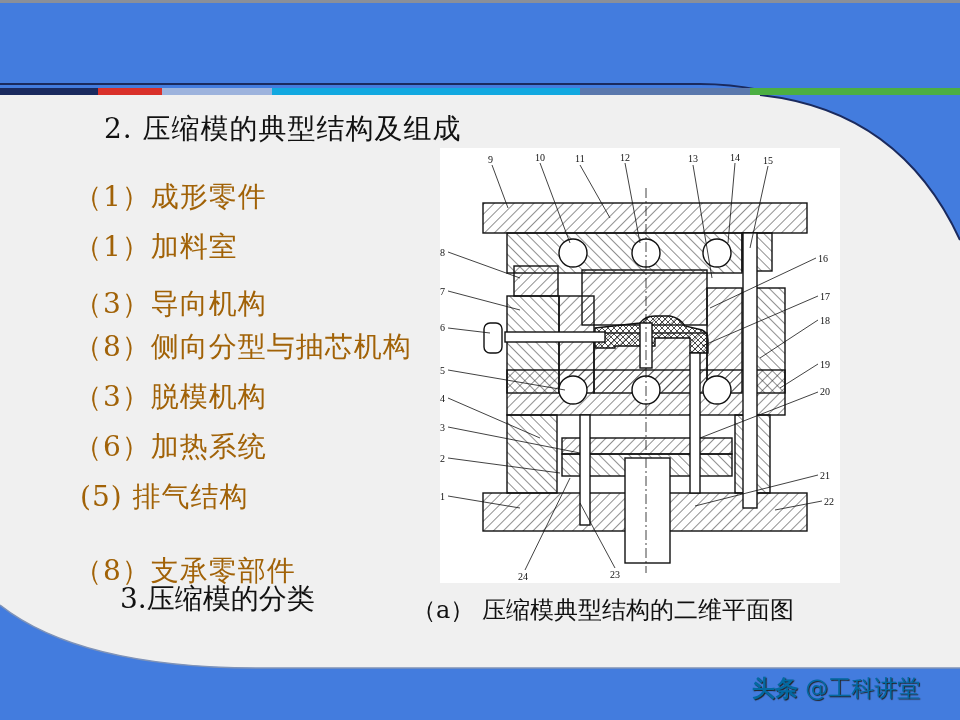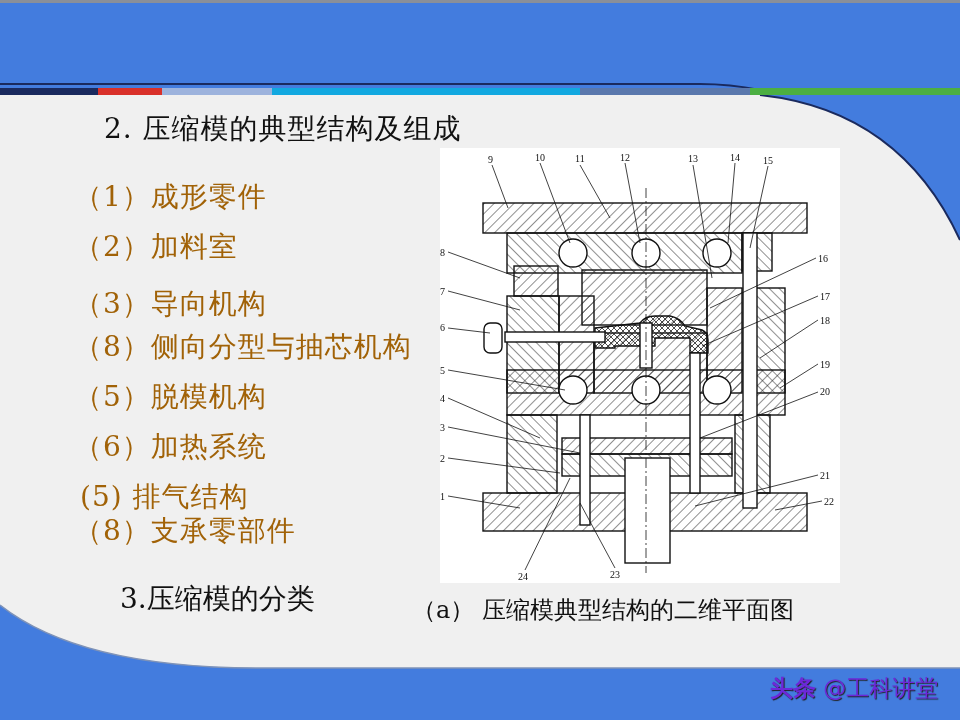--- a/index.html
+++ b/index.html
@@ -5,21 +5,21 @@
   html, body { margin:0; padding:0; }
   body { width:960px; height:720px; position:relative; overflow:hidden; background:#f0f0f0; font-family:"DejaVu Serif", serif; }
   .bg-top { position:absolute; left:0; top:0; width:960px; height:90px; background:#437cde; border-top:3px solid #8a8f99; box-sizing:border-box; }
   .bg-svg { position:absolute; left:0; top:0; }
   .stripe { position:absolute; top:88px; height:7px; }
   .heading { position:absolute; left:64px; top:110px; font-size:28px; color:#111; letter-spacing:1px;margin-left:40px; }
   .list-item { position:absolute; left:74px; font-size:28px; color:#a16207; letter-spacing:1px; white-space:nowrap; }
   .subheading { position:absolute; left:74px; top:580px; font-size:28px; color:#111; white-space:nowrap;margin-left:46px; }
   .figure { position:absolute; left:440px; top:148px; width:400px; height:435px; background:#fff; }
   .fig-caption { position:absolute; left:412px; top:594px; font-size:24px; color:#111; white-space:nowrap; }
-  .watermark { position:absolute; left:770px; top:673px; font-family:"DejaVu Sans", sans-serif; font-size:23px; color:#6d28d9; text-shadow:1px 1px 1px #222; white-space:nowrap;text-align:right; }
+  .watermark { position:absolute; left:752px; top:673px; font-family:"DejaVu Sans", sans-serif; font-size:23px; color:#0369a1; text-shadow:1px 1px 1px #222; white-space:nowrap;text-align:right; }
   .watermark b { font-weight:bold; }
 </style>
 </head>
 <body>
 
 <div class="bg-top"></div>
 <svg class="bg-svg" width="960" height="720">
 
   <path d="M 760 95 Q 900 110 960 240 L 960 95 Z" fill="#437cde"></path>
   <path d="M 760 95 Q 900 110 960 240" fill="none" stroke="#1a2a5e" stroke-width="2"></path>
@@ -33,27 +33,27 @@
 <div class="stripe" style="left:0;width:98px;background:#1a2a5e"></div>
 <div class="stripe" style="left:98px;width:64px;background:#d9302a"></div>
 <div class="stripe" style="left:162px;width:110px;background:#9db3dd"></div>
 <div class="stripe" style="left:272px;width:308px;background:#12a8e0"></div>
 <div class="stripe" style="left:580px;width:170px;background:#5a78ad"></div>
 <div class="stripe" style="left:750px;width:210px;background:#4caf42"></div>
 
 <div class="heading">2. 压缩模的典型结构及组成</div>
 
 <div class="list-item" style="top:178px">（1）成形零件</div>
-<div class="list-item" style="top:228px">（2）加料室</div>
+<div class="list-item" style="top:228px">（1）加料室</div>
 <div class="list-item" style="top:285px">（3）导向机构</div>
 <div class="list-item" style="top:328px">（8）侧向分型与抽芯机构</div>
-<div class="list-item" style="top:378px">（5）脱模机构</div>
+<div class="list-item" style="top:378px">（3）脱模机构</div>
 <div class="list-item" style="top:428px">（6）加热系统</div>
 <div class="list-item" style="top:478px;left:80px">(5) 排气结构</div>
-<div class="list-item" style="top:512px">（8）支承零部件</div>
+<div class="list-item" style="top:552px">（8）支承零部件</div>
 
 <div class="subheading">3.压缩模的分类</div>
 
 <div class="figure">
   <svg width="400" height="435" viewBox="0 0 400 435">
     <defs>
       <pattern id="h1" width="7" height="7" patternUnits="userSpaceOnUse" patternTransform="rotate(45)">
         <line x1="0" y1="0" x2="0" y2="7" stroke="#222" stroke-width="1"></line>
       </pattern>
       <pattern id="h2" width="7" height="7" patternUnits="userSpaceOnUse" patternTransform="rotate(-45)">

